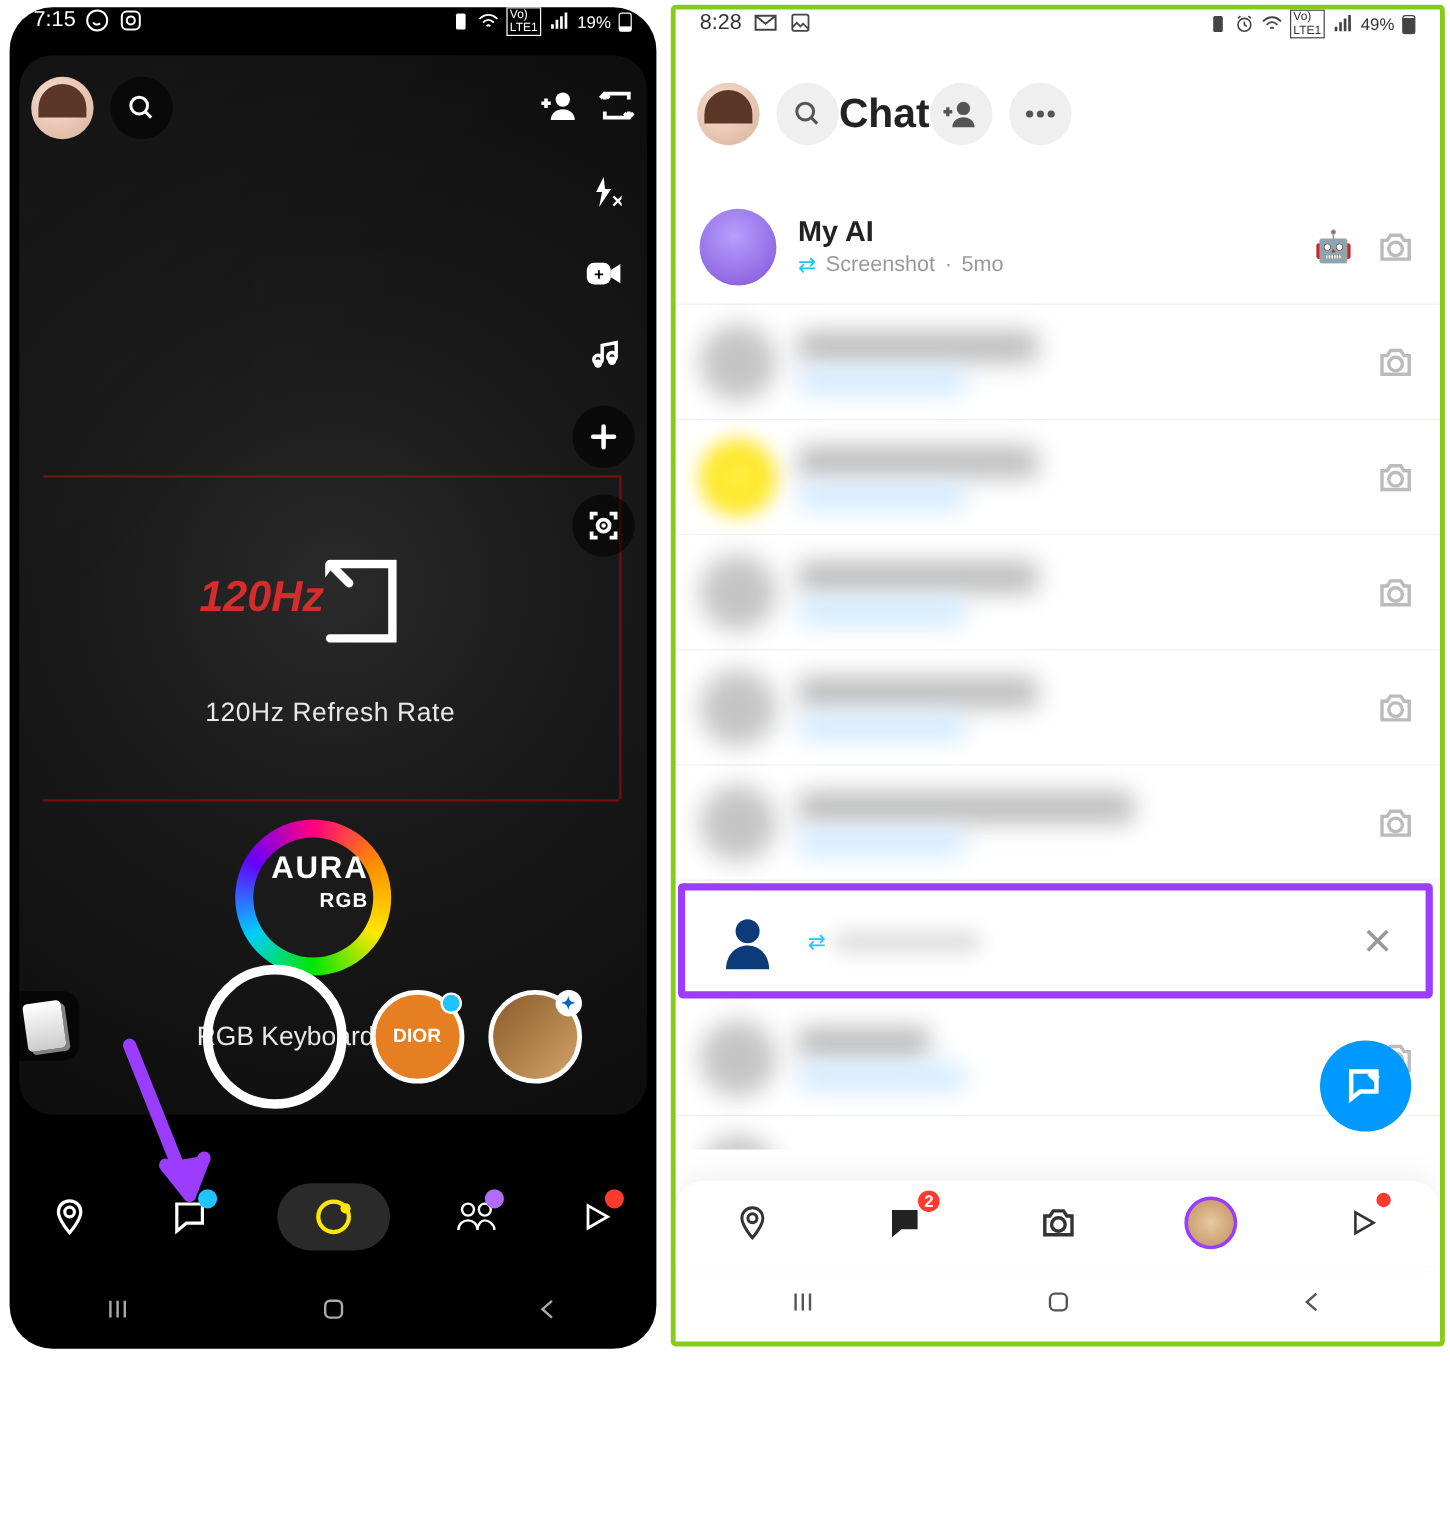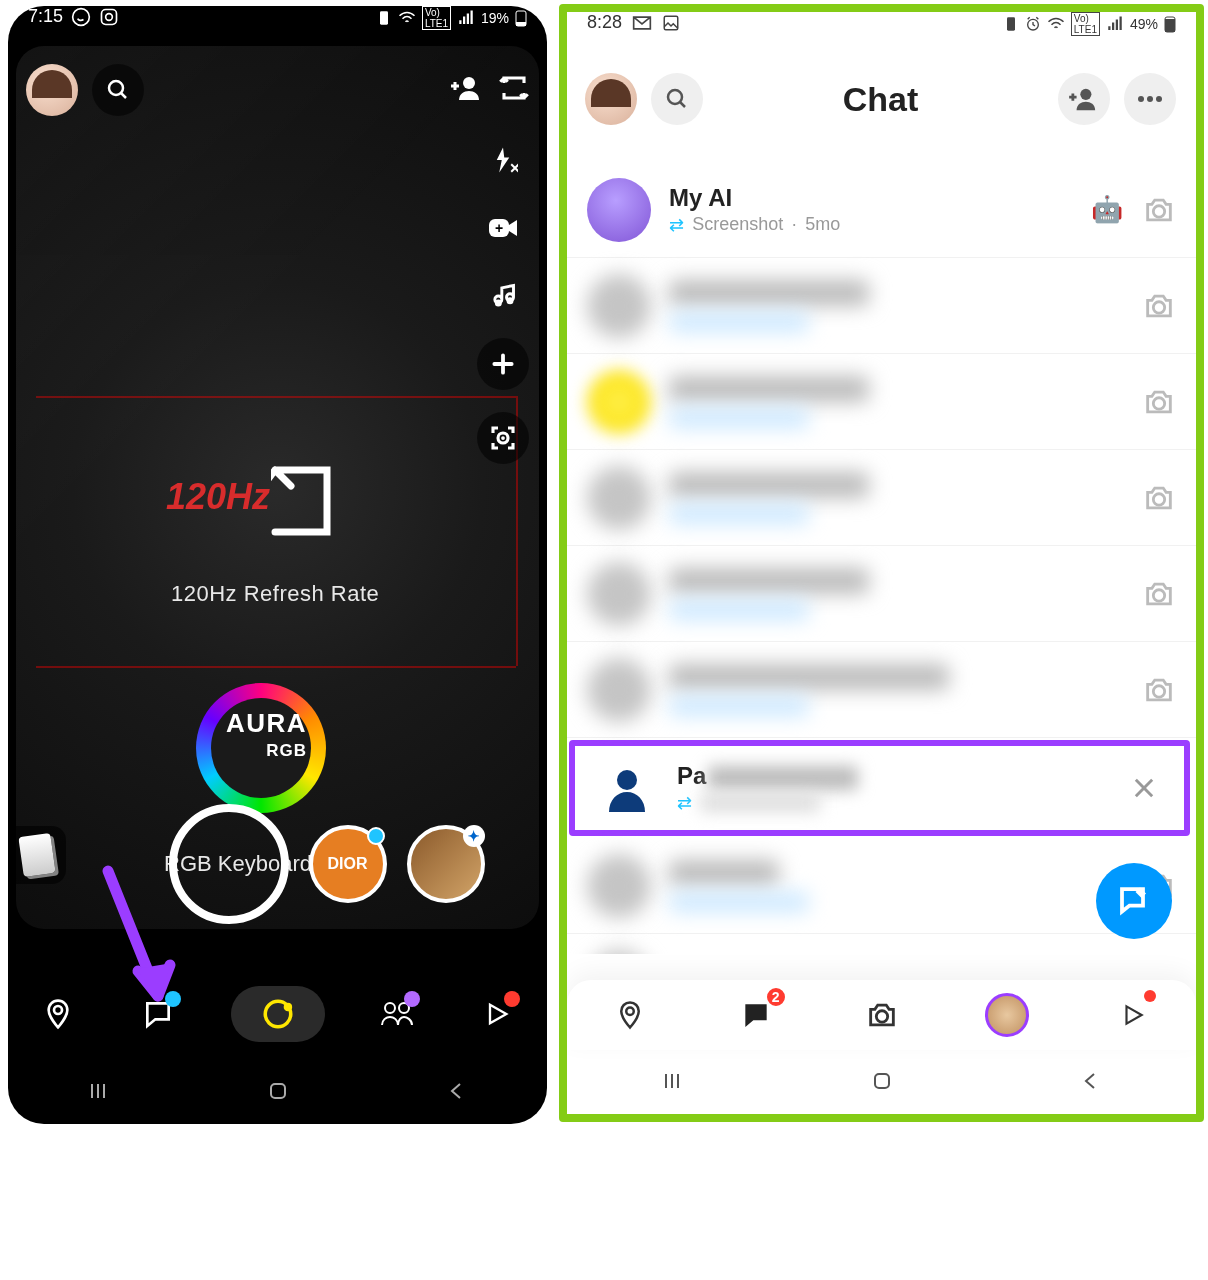--- a/index.html
+++ b/index.html
@@ -55,22 +55,22 @@
   .nav-item { width: 54px; height: 54px; display: flex; align-items: center; justify-content: center; position: relative; }
   .nav-item.pill { width: 94px; height: 56px; border-radius: 28px; background: #2a2a2a; }
   .nav-badge { position: absolute; top: 4px; right: 4px; width: 16px; height: 16px; border-radius: 50%; }
   .nav-badge.blue { background: #1fc4ff; }
   .nav-badge.purple { background: #b36aff; }
   .nav-badge.red { background: #ff3b30; }
 
   .android-nav { position: absolute; bottom: 8px; left: 0; right: 0; height: 50px; display: flex; align-items: center; justify-content: space-around; }
 
   
-  .screen-right { width: 646px; background: #fff; border: 8px solid #84cc16; border-radius: 4px; margin: 4px; }
-  .chat-header { position: absolute; top: 54px; left: 0; right: 2px; height: 66px; display: flex; align-items: center; justify-content: space-between; padding: 0 18px; }
+  .screen-right { width: 646px; background: #fff; border: 4px solid #84cc16; border-radius: 4px; margin: 4px; }
+  .chat-header { position: absolute; top: 54px; left: 0; right: 2px; height: 66px; display: flex; align-items: center; padding: 0 18px; }
   .chat-header .title { font-size: 34px; font-weight: 600; color: #222; }
   .chat-header-left { display: flex; gap: 14px; align-items: center; }
   .chat-header-right { display: flex; gap: 14px; align-items: center; }
 
   .chat-list { position: absolute; top: 150px; left: 0; right: 0; bottom: 160px; overflow: hidden; }
   .chat-item { height: 96px; display: flex; align-items: center; padding: 0 20px; gap: 18px; border-bottom: 1px solid #f1f1f1;}
   .chat-avatar { width: 64px; height: 64px; border-radius: 50%; flex-shrink: 0; }
   .chat-avatar.ai { background: radial-gradient(circle at 45% 35%, #b89eff, #8155d6); }
   .chat-avatar.blur { background: #c5c5c5; filter: blur(10px); }
   .chat-avatar.yellow { background: radial-gradient(circle, #fff04d, #fade00); filter: blur(8px); }
@@ -429,21 +429,20 @@
       </div>
 
     <div class="chat-item highlight">
       <div class="chat-avatar person">
           <svg width="48" height="48" viewBox="0 0 24 24">
             <circle cx="12" cy="8" r="5" fill="#0d3b7a"></circle>
             <path d="M3 24c0-6 4-10 9-10s9 4 9 10z" fill="#0d3b7a"></path>
           </svg>
         </div>
       <div class="chat-body">
-        <div class="chat-name"><span>Pa</span><span style="filter:blur(8px); background:#bbb; display:inline-block; width:150px; height:24px; vertical-align:middle; border-radius:4px; margin-left:2px;"></span></div>
         <div class="chat-sub">
             <span class="status-icon">⇄</span>
             <span style="filter:blur(8px); background:#ddd; display:inline-block; width:120px; height:18px; border-radius:4px;"></span>
           </div>
       </div>
       <div class="chat-trail" style="padding-right:6px;">
           <svg width="28" height="28" viewBox="0 0 24 24">
             <path d="M5 5l14 14M19 5L5 19" stroke="#999" stroke-width="2.5"></path>
           </svg>
         </div>

